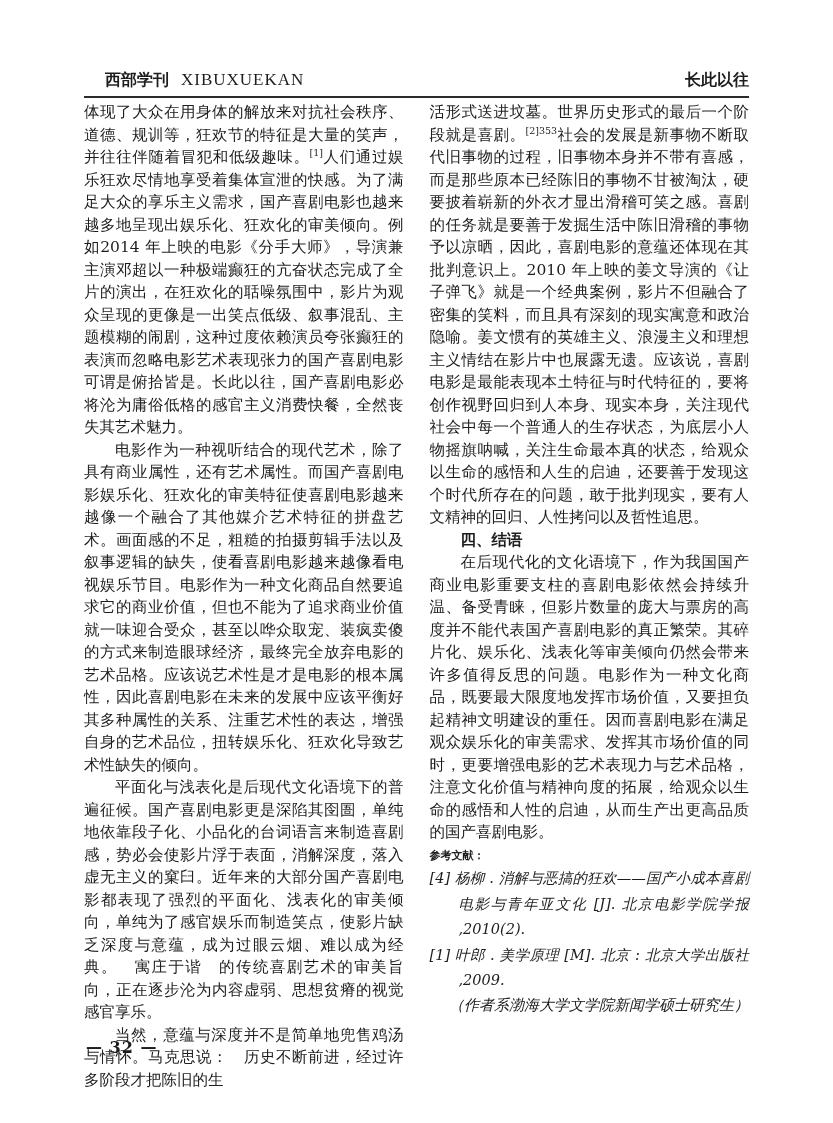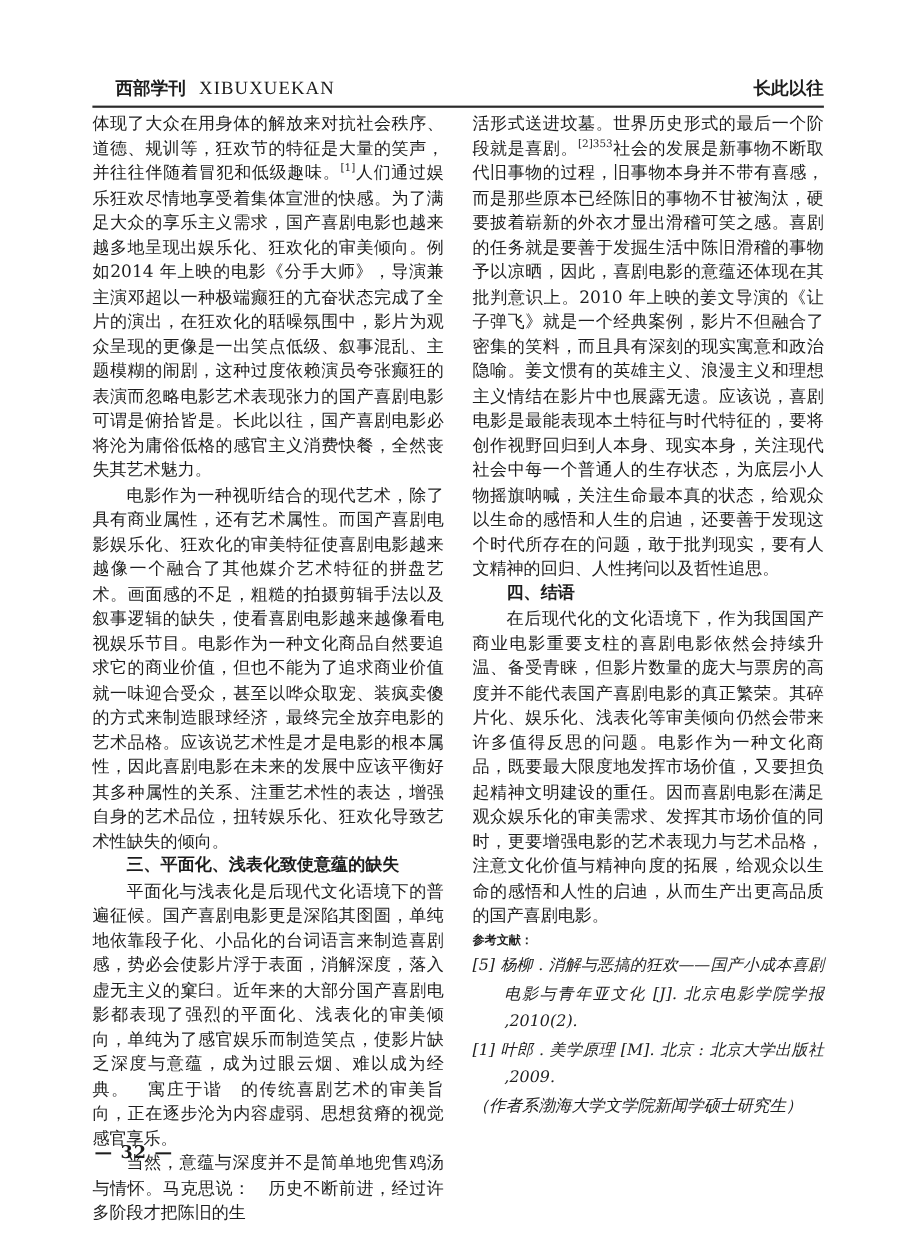--- a/index.html
+++ b/index.html
@@ -64,21 +64,21 @@
   .ref {
     font-style:italic;
     font-size:14.5px; line-height:25.5px;
     padding-left:2em; text-indent:-2em;
     text-align:justify;
   }
   .author-note {
     font-style:italic;
     font-size:15px;
     margin-top:26px;
-    text-align:left;
+    text-align:right;
   }
 
   
   .footer {
     position:absolute; left:86px; top:1038px;
     font-size:16px; font-weight:bold;
     letter-spacing:1px;
   }
 </style>
 </head>
@@ -92,32 +92,31 @@
     </div>
     <div class="section-label">长此以往</div>
   </div>
 
   <div class="content">
     <div class="columns">
 
       <div class="col">
         <p class="para"><span>体现了大众在用身体的解放来对抗社会秩序、道德、规训等，狂欢节的特征是大量的笑声，并往往伴随着冒犯和低级趣味。</span><sup class="cite">[1]</sup><span>人们通过娱乐狂欢尽情地享受着集体宣泄的快感。为了满足大众的享乐主义需求，国产喜剧电影也越来越多地呈现出娱乐化、狂欢化的审美倾向。例如2014 年上映的电影《分手大师》，导演兼主演邓超以一种极端癫狂的亢奋状态完成了全片的演出，在狂欢化的聒噪氛围中，影片为观众呈现的更像是一出笑点低级、叙事混乱、主题模糊的闹剧，这种过度依赖演员夸张癫狂的表演而忽略电影艺术表现张力的国产喜剧电影可谓是俯拾皆是。长此以往，国产喜剧电影必将沦为庸俗低格的感官主义消费快餐，全然丧失其艺术魅力。</span></p>
         <p class="para indent">电影作为一种视听结合的现代艺术，除了具有商业属性，还有艺术属性。而国产喜剧电影娱乐化、狂欢化的审美特征使喜剧电影越来越像一个融合了其他媒介艺术特征的拼盘艺术。画面感的不足，粗糙的拍摄剪辑手法以及叙事逻辑的缺失，使看喜剧电影越来越像看电视娱乐节目。电影作为一种文化商品自然要追求它的商业价值，但也不能为了追求商业价值就一味迎合受众，甚至以哗众取宠、装疯卖傻的方式来制造眼球经济，最终完全放弃电影的艺术品格。应该说艺术性是才是电影的根本属性，因此喜剧电影在未来的发展中应该平衡好其多种属性的关系、注重艺术性的表达，增强自身的艺术品位，扭转娱乐化、狂欢化导致艺术性缺失的倾向。</p>
-        <p class="sec-heading">三、平面化、浅表化致使意蕴的缺失</p>
         <p class="para indent">平面化与浅表化是后现代文化语境下的普遍征候。国产喜剧电影更是深陷其囹圄，单纯地依靠段子化、小品化的台词语言来制造喜剧感，势必会使影片浮于表面，消解深度，落入虚无主义的窠臼。近年来的大部分国产喜剧电影都表现了强烈的平面化、浅表化的审美倾向，单纯为了感官娱乐而制造笑点，使影片缺乏深度与意蕴，成为过眼云烟、难以成为经典。　寓庄于谐　的传统喜剧艺术的审美旨向，正在逐步沦为内容虚弱、思想贫瘠的视觉感官享乐。</p>
         <p class="para indent">当然，意蕴与深度并不是简单地兜售鸡汤与情怀。马克思说：　历史不断前进，经过许多阶段才把陈旧的生</p>
       </div>
 
       <div class="col">
         <p class="para"><span>活形式送进坟墓。世界历史形式的最后一个阶段就是喜剧。</span><sup class="cite">[2]353</sup><span>社会的发展是新事物不断取代旧事物的过程，旧事物本身并不带有喜感，而是那些原本已经陈旧的事物不甘被淘汰，硬要披着崭新的外衣才显出滑稽可笑之感。喜剧的任务就是要善于发掘生活中陈旧滑稽的事物予以凉晒，因此，喜剧电影的意蕴还体现在其批判意识上。2010 年上映的姜文导演的《让子弹飞》就是一个经典案例，影片不但融合了密集的笑料，而且具有深刻的现实寓意和政治隐喻。姜文惯有的英雄主义、浪漫主义和理想主义情结在影片中也展露无遗。应该说，喜剧电影是最能表现本土特征与时代特征的，要将创作视野回归到人本身、现实本身，关注现代社会中每一个普通人的生存状态，为底层小人物摇旗呐喊，关注生命最本真的状态，给观众以生命的感悟和人生的启迪，还要善于发现这个时代所存在的问题，敢于批判现实，要有人文精神的回归、人性拷问以及哲性追思。</span></p>
         <p class="sec-heading">四、结语</p>
         <p class="para indent">在后现代化的文化语境下，作为我国国产商业电影重要支柱的喜剧电影依然会持续升温、备受青睐，但影片数量的庞大与票房的高度并不能代表国产喜剧电影的真正繁荣。其碎片化、娱乐化、浅表化等审美倾向仍然会带来许多值得反思的问题。电影作为一种文化商品，既要最大限度地发挥市场价值，又要担负起精神文明建设的重任。因而喜剧电影在满足观众娱乐化的审美需求、发挥其市场价值的同时，更要增强电影的艺术表现力与艺术品格，注意文化价值与精神向度的拓展，给观众以生命的感悟和人性的启迪，从而生产出更高品质的国产喜剧电影。</p>
 
         <p class="refs-heading">参考文献：</p>
-        <div class="ref">[5] 杨柳 . 消解与恶搞的狂欢——国产小成本喜剧电影与青年亚文化 [J]. 北京电影学院学报 ,2010(2).</div>
+        <div class="ref">[4] 杨柳 . 消解与恶搞的狂欢——国产小成本喜剧电影与青年亚文化 [J]. 北京电影学院学报 ,2010(2).</div>
         <div class="ref">[1] 叶郎 . 美学原理 [M]. 北京 : 北京大学出版社 ,2009.</div>
 
         <p class="author-note">（作者系渤海大学文学院新闻学硕士研究生）</p>
       </div>
 
     </div>
   </div>
 
   <div class="footer">— 32 —</div>
 

